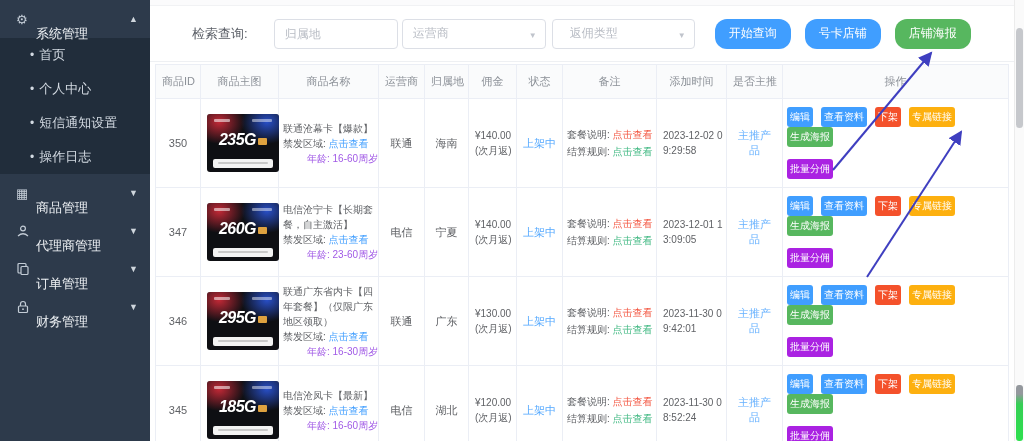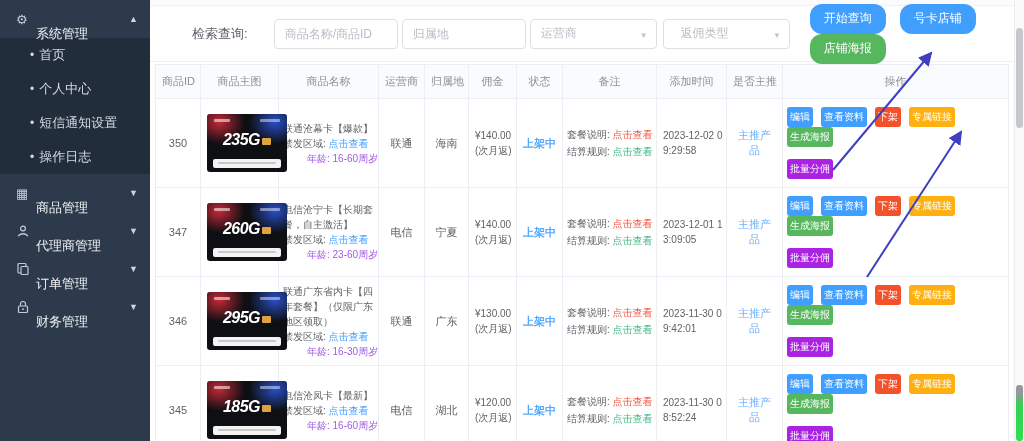--- a/index.html
+++ b/index.html
@@ -41,33 +41,33 @@
   col.c6{width:48px} col.c7{width:46px} col.c8{width:94px} col.c9{width:70px} col.c10{width:56px} col.c11{width:226px}
   th { background:#fafbfc; color:#8b9097; font-size:11px; font-weight:normal; text-align:center; padding:9px 6px; border:1px solid #ebeef5; white-space:nowrap; }
   td { border:1px solid #ebeef5; padding:5px 6px; font-size:11px; color:#606266; vertical-align:middle; background:#fff; }
   td.center { text-align:center; }
   .cell-name { font-size:10px; line-height:15px; padding:6px 4px; }
   .nm { color:#606266; word-break:break-all; }
   .ln { white-space:nowrap; }
   .lnk-blue { color:#409eff; cursor:pointer; }
   .age-line { color:#a15ae6; white-space:nowrap;padding-left:24px; }
   .cell-price { font-size:10px; line-height:15px; white-space:nowrap; }
-  .cell-status { color:#53a8ff; font-size:11px; text-align:center;font-weight:bold; }
+  .cell-status { color:#53a8ff; font-size:11px; text-align:center; }
   .cell-remark { font-size:10px; line-height:17px; white-space:nowrap; padding:5px 4px; }
   .lnk-red { color:#f35742; cursor:pointer; }
   .lnk-green { color:#42b983; cursor:pointer; }
   .cell-time { font-size:10px; line-height:15px; white-space:nowrap; }
   .cell-push { color:#66b1ff; font-size:11px; text-align:center; }
   .cell-ops { padding:8px 4px; }
   .ops-box { display:flex; flex-wrap:wrap; align-items:center; }
   .op-btn { display:inline-block; color:#fff; font-size:10px; line-height:1; padding:5px 3px; border-radius:3px; margin-right:8px; cursor:pointer; white-space:nowrap; }
   .break { width:100%; height:12px; }
 
   
-  .card { position:relative; width:80px; height:58px; background:#0e0f13; border-radius:3px; overflow:hidden; margin:0 auto; }
+  .card { position:relative; width:72px; height:58px; background:#0e0f13; border-radius:3px; overflow:hidden; margin:0 auto; }
   .card .glowL { position:absolute; left:-14px; top:-14px; width:52px; height:44px; background:radial-gradient(closest-side, rgba(225,45,60,0.85), rgba(225,45,60,0)); }
   .card .glowR { position:absolute; right:-14px; top:-14px; width:52px; height:44px; background:radial-gradient(closest-side, rgba(45,90,230,0.85), rgba(45,90,230,0)); }
   .card .logo { position:absolute; top:5px; left:7px; width:16px; height:3px; background:rgba(255,255,255,0.55); border-radius:1px; }
   .card .mini { position:absolute; top:5px; right:7px; width:20px; height:3px; background:rgba(255,255,255,0.45); border-radius:1px; }
   .card .big { position:absolute; top:17px; left:0; right:0; text-align:center; color:#fff; font-size:16px; font-weight:bold; font-style:italic; letter-spacing:-0.5px; }
   .card .sim { display:inline-block; width:9px; height:7px; background:#dfa23f; border-radius:1px; margin-left:2px; }
   .card .strip { position:absolute; left:6px; right:6px; bottom:4px; height:9px; background:#f3f3f3; border-radius:2px; }
   .card .strip::after { content:""; position:absolute; left:5px; right:5px; top:3px; height:2px; background:#c9c9c9; border-radius:1px; }
 
   
@@ -141,21 +141,20 @@
       <span class="mi-label">财务管理</span>
       <span class="caret">▼</span>
     </div>
   </div>
 
   <div class="main">
     <div class="topstrip"></div>
 
     <div class="search-panel">
       <span class="search-label">检索查询:</span>
-      <input class="s-input in-keyword" placeholder="商品名称/商品ID" style="">
       <input class="s-input in-region" placeholder="归属地" style="">
       <div class="s-select sel-carrier">
         <span>运营商</span>
         <span class="sel-caret">▼</span>
       </div>
       <div class="s-select sel-rebate">
         <span>返佣类型</span>
         <span class="sel-caret">▼</span>
       </div>
       <span id="search-buttons"><button class="s-btn" style="background: rgb(64, 158, 255);">开始查询</button><button class="s-btn" style="background: rgb(64, 158, 255);">号卡店铺</button><button class="s-btn" style="background: rgb(87, 183, 95);">店铺海报</button></span>

